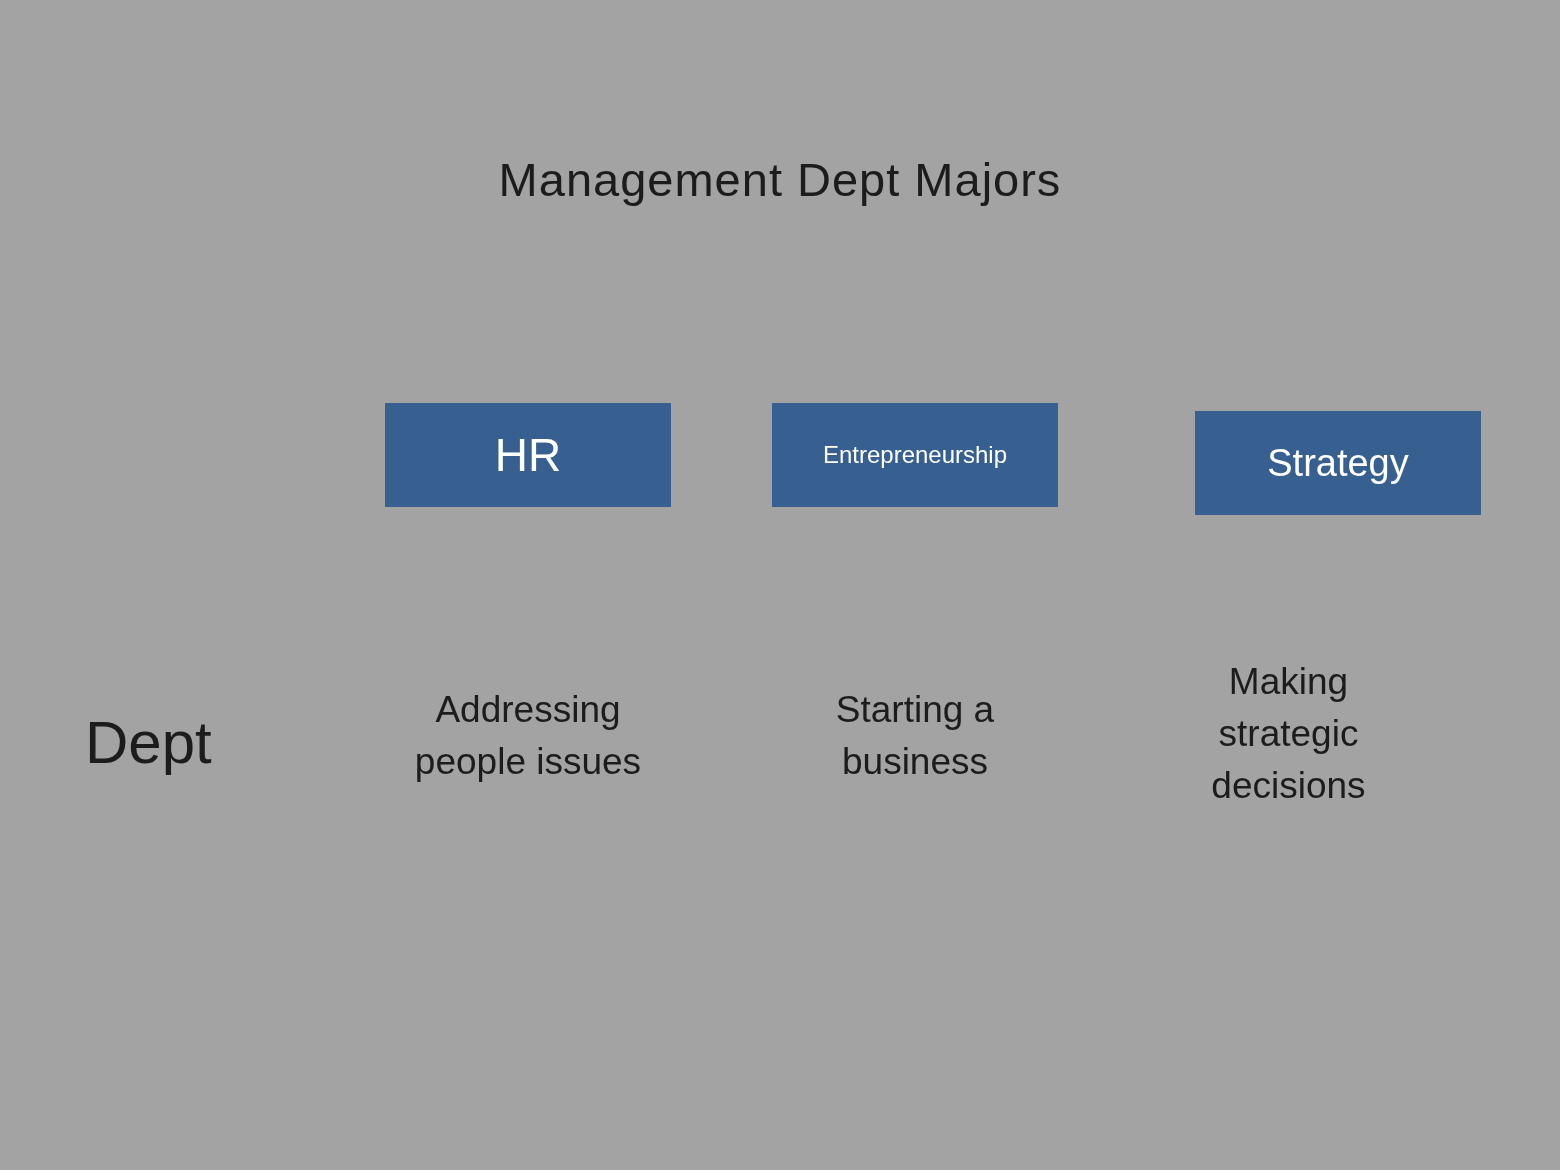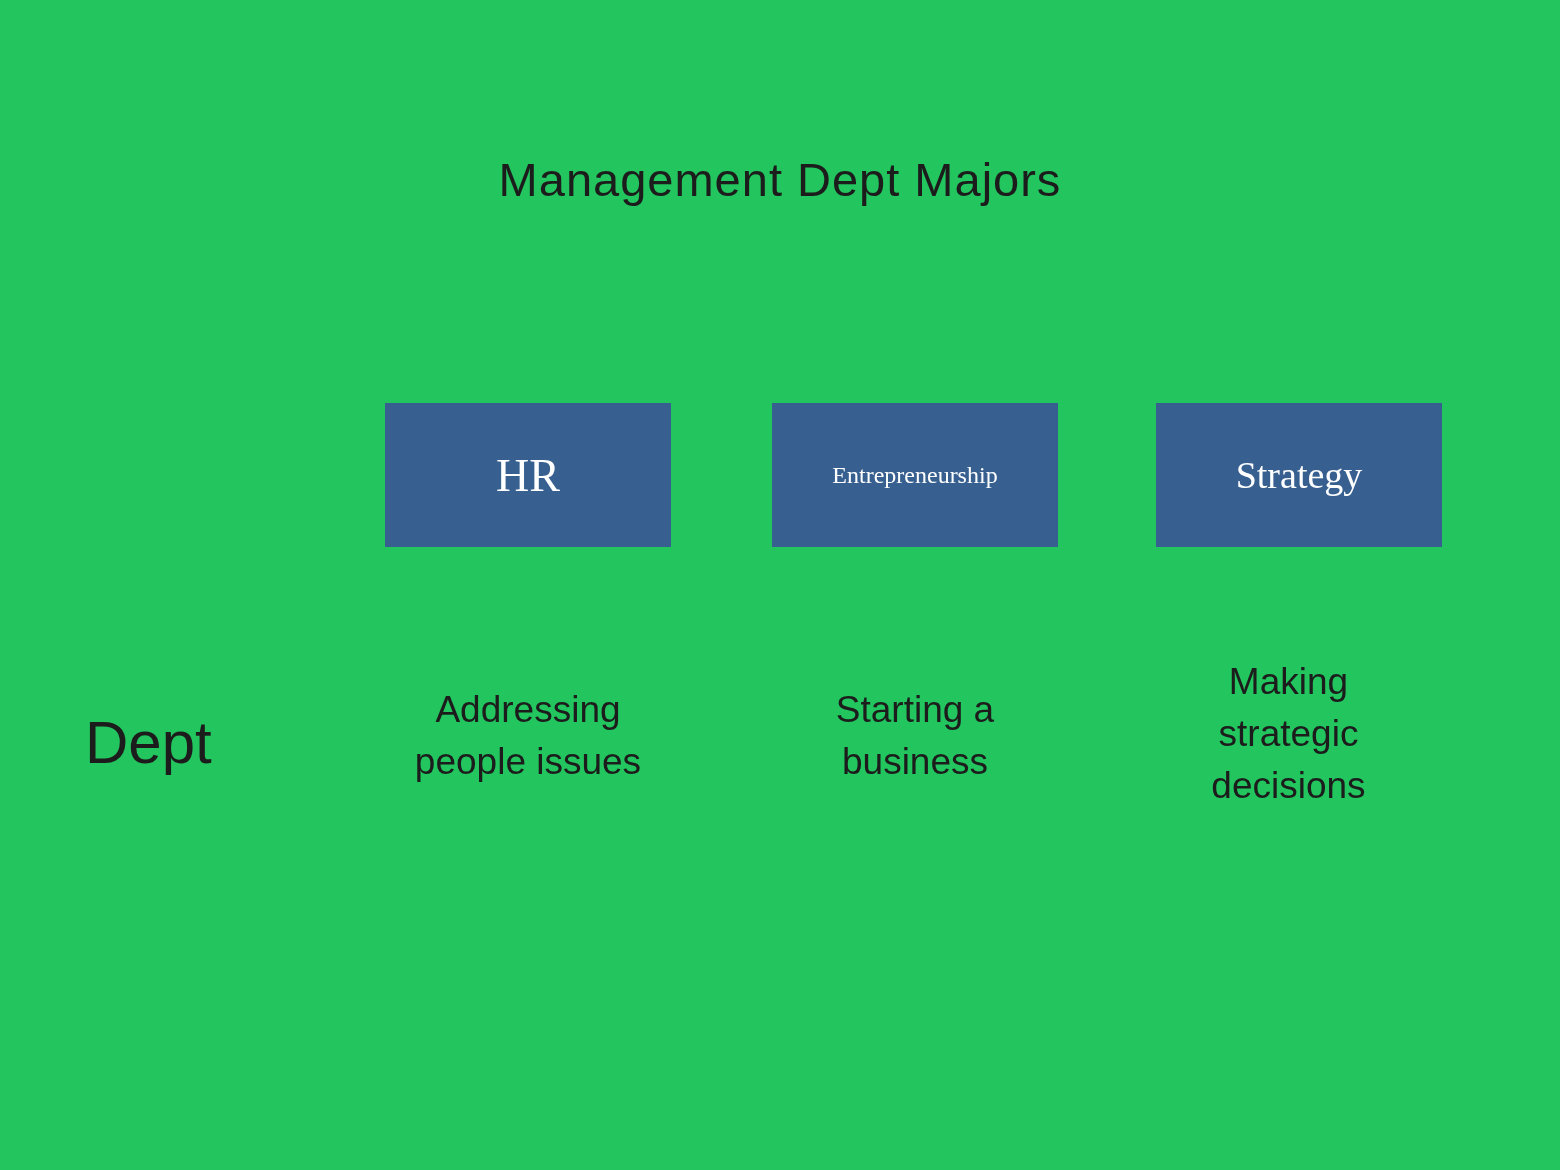--- a/index.html
+++ b/index.html
@@ -8,48 +8,47 @@
     background: #ffffff;
   }
   body {
     font-family: "Liberation Sans", "DejaVu Sans", sans-serif;
     color: #1f1f1f;
   }
   .slide {
     position: relative;
     width: 1560px;
     height: 1170px;
-    background: #22c55e;
+    background: #a3a3a3;
     overflow: hidden;
   }
   .slide-title {
     position: absolute;
     top: 152px;
     left: 0;
     width: 1560px;
     text-align: center;
     font-size: 47px;
     letter-spacing: 1px;
     color: #1c1c1c;
   }
   .major-box {
     position: absolute;
     top: 403px;
-    height: 144px;
+    height: 104px;
     background: #376091;
     color: #ffffff;
     display: flex;
     align-items: center;
     justify-content: center;
     text-align: center;
-    font-family: Liberation Serif, serif;
   }
   .box-hr      { left: 385px;  width: 286px; }
   .box-ent     { left: 772px;  width: 286px; }
-  .box-strat   { left: 1156px; width: 286px; }
+  .box-strat   { left: 1195px; width: 286px; margin-top: 8px; }
   .box-hr .box-label    { font-size: 46px; }
   .box-ent .box-label   { font-size: 24px; }
   .box-strat .box-label { font-size: 38px; }
   .row-label {
     position: absolute;
     left: 85px;
     top: 708px;
     font-size: 60px;
     color: #1c1c1c;
   }

